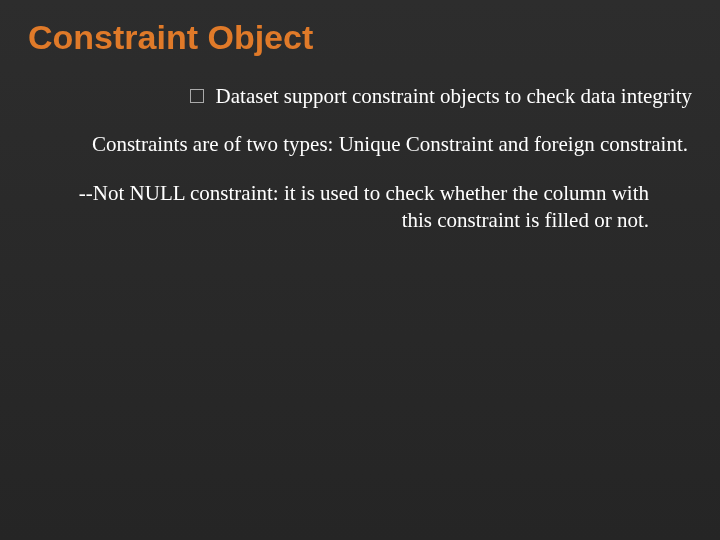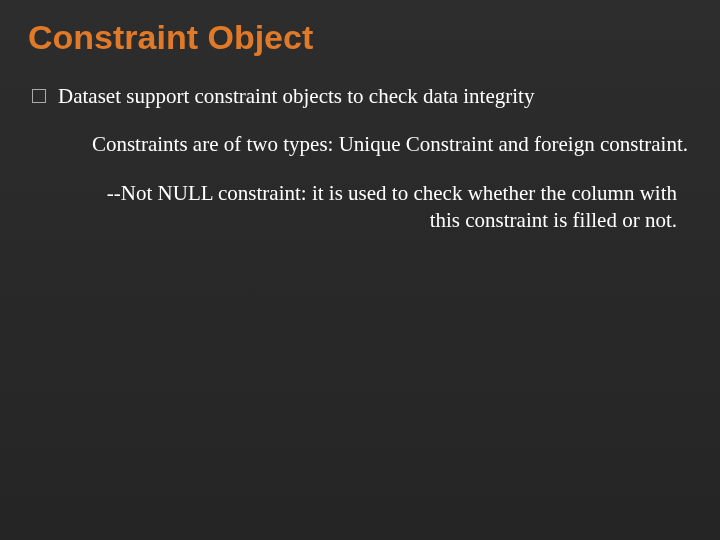--- a/index.html
+++ b/index.html
@@ -25,20 +25,21 @@
     font-size: 34px;
     line-height: 1.15;
     color: #e07a29;
     margin: 0 0 26px 0;
     letter-spacing: 0px;
   }
   .bullet-row {
     display: flex;
     align-items: flex-start;
     margin: 0 0 22px 4px;
+    justify-content: flex-end;
   }
   .bullet-marker {
     width: 12px;
     height: 12px;
     border: 1.5px solid #aaa;
     margin-right: 12px;
     margin-top: 6px;
     flex: 0 0 auto;
   }
   .bullet-text {
@@ -55,21 +56,21 @@
     margin: 0 0 8px 36px;
     width: 620px;
     text-align: right;
   }
   .para-indent {
     text-indent: -4px;
     padding-left: 4px;
   }
   .para-block2 {
     margin-top: 22px;
-    margin-left: 59px;
+    margin-left: 31px;
     width: 590px;
   }
 </style>
 </head>
 <body>
 
 <div class="slide">
 
   <h1 class="title">Constraint Object</h1>
 

